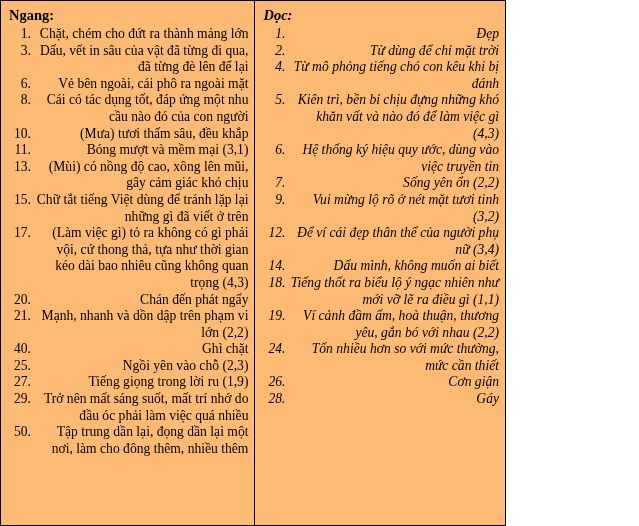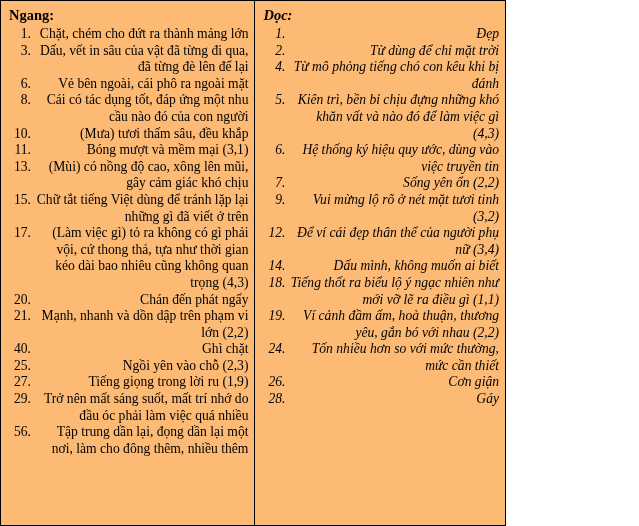--- a/index.html
+++ b/index.html
@@ -131,21 +131,21 @@
         </li>
       <li>
           <span class="num">27.</span>
           <span class="txt">Tiếng giọng trong lời ru (1,9)</span>
         </li>
       <li>
           <span class="num">29.</span>
           <span class="txt">Trở nên mất sáng suốt, mất trí nhớ do đầu óc phải làm việc quá nhiều</span>
         </li>
       <li>
-          <span class="num">56.</span>
+          <span class="num">50.</span>
           <span class="txt">Tập trung dần lại, đọng dần lại một nơi, làm cho đông thêm, nhiều thêm</span>
         </li>
     </ul>
   </div>
 
   <div class="column col-right">
     <div class="col-title">Dọc:</div>
     <ul class="clue-list">
       <li>
           <span class="num">1.</span>

